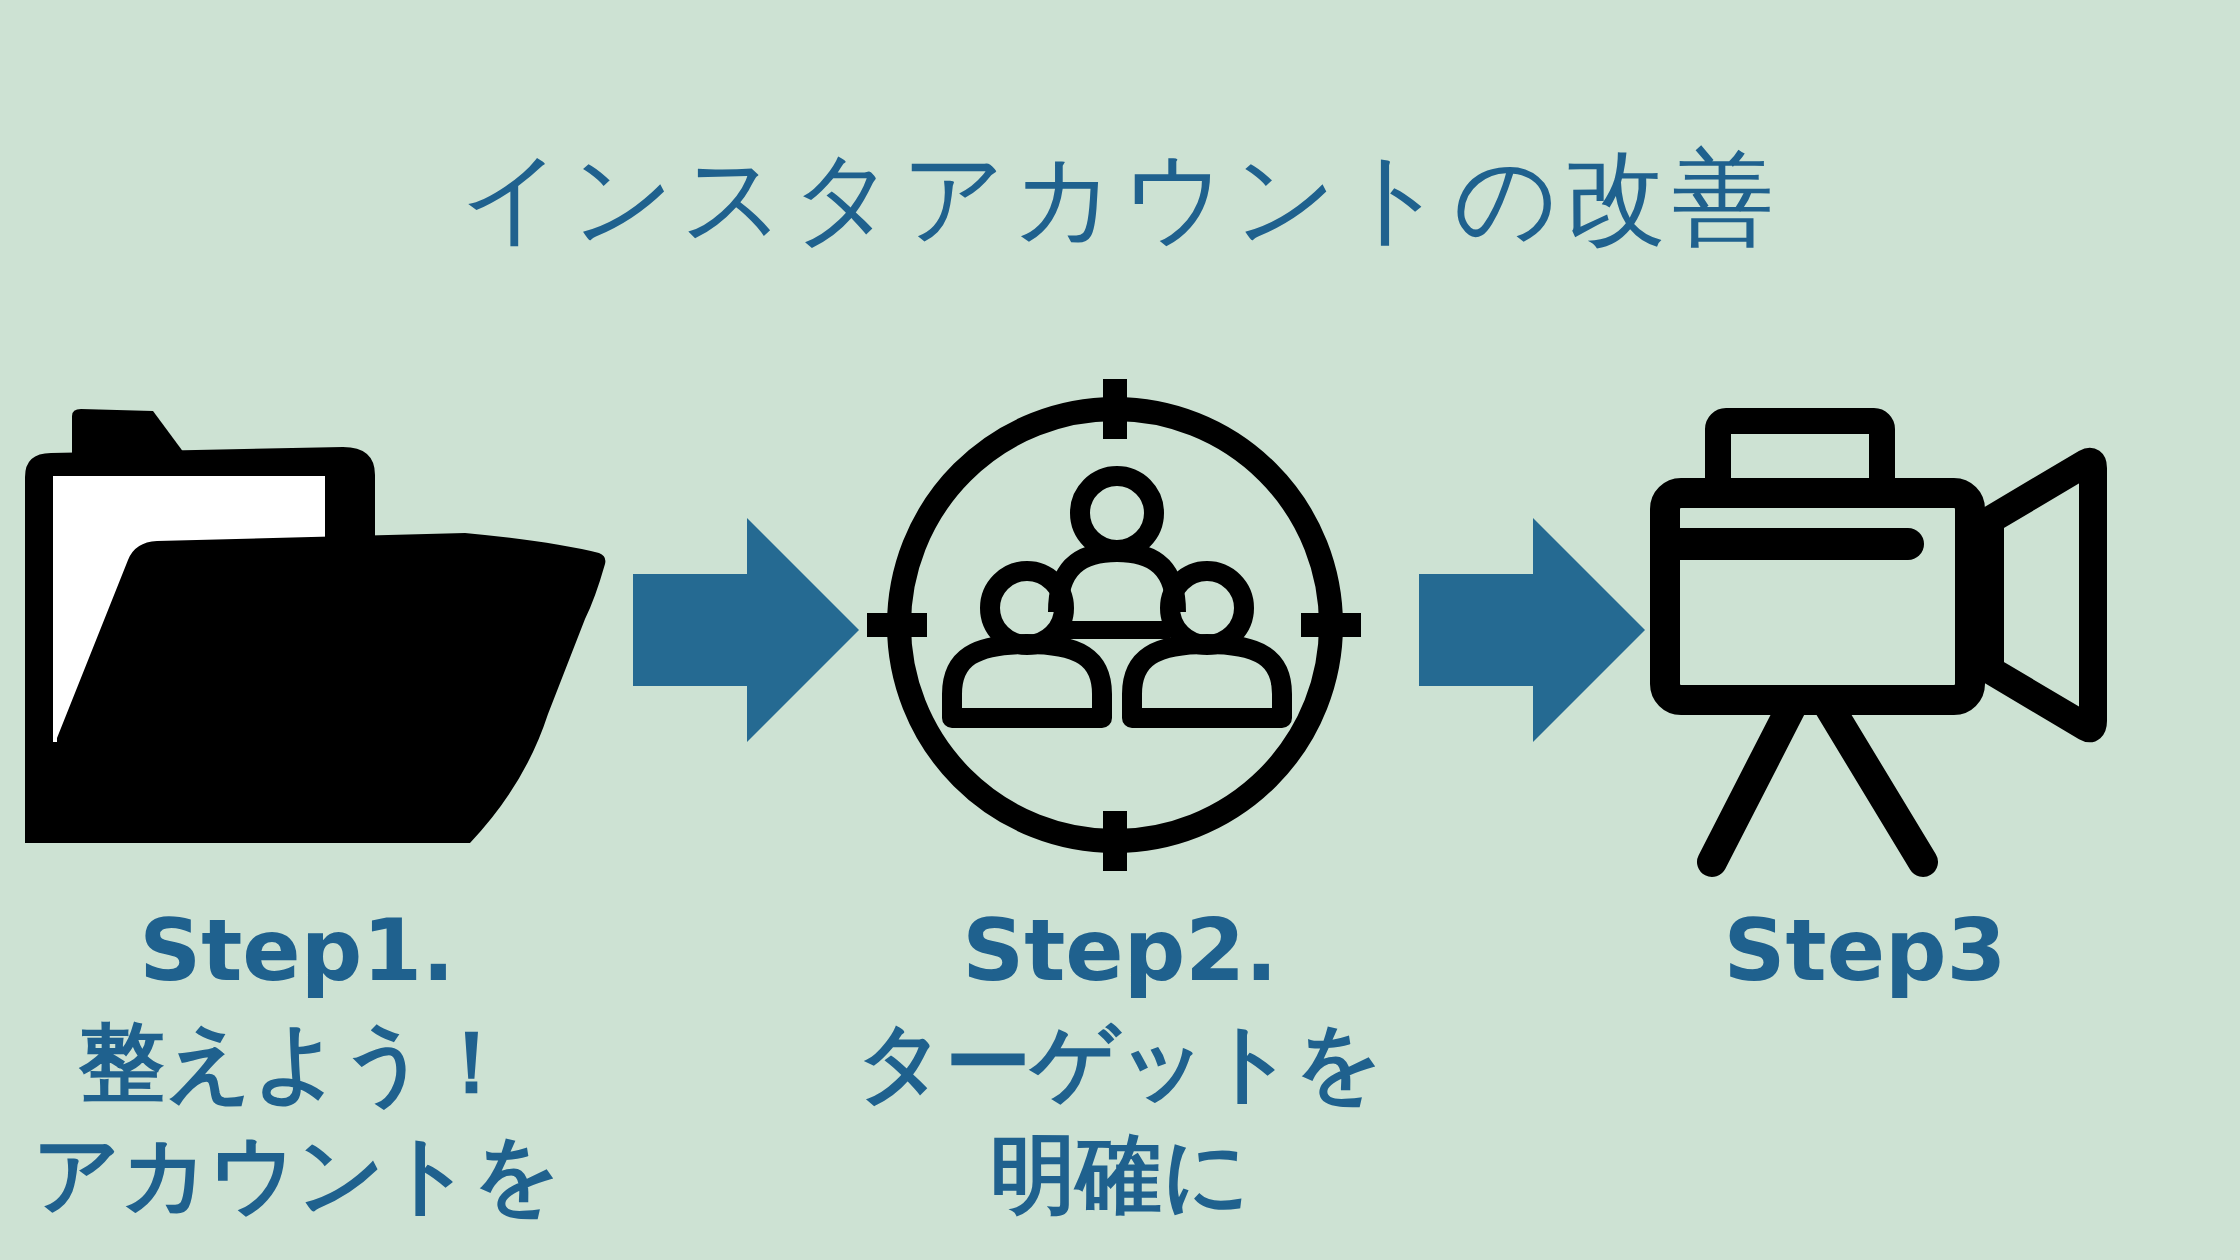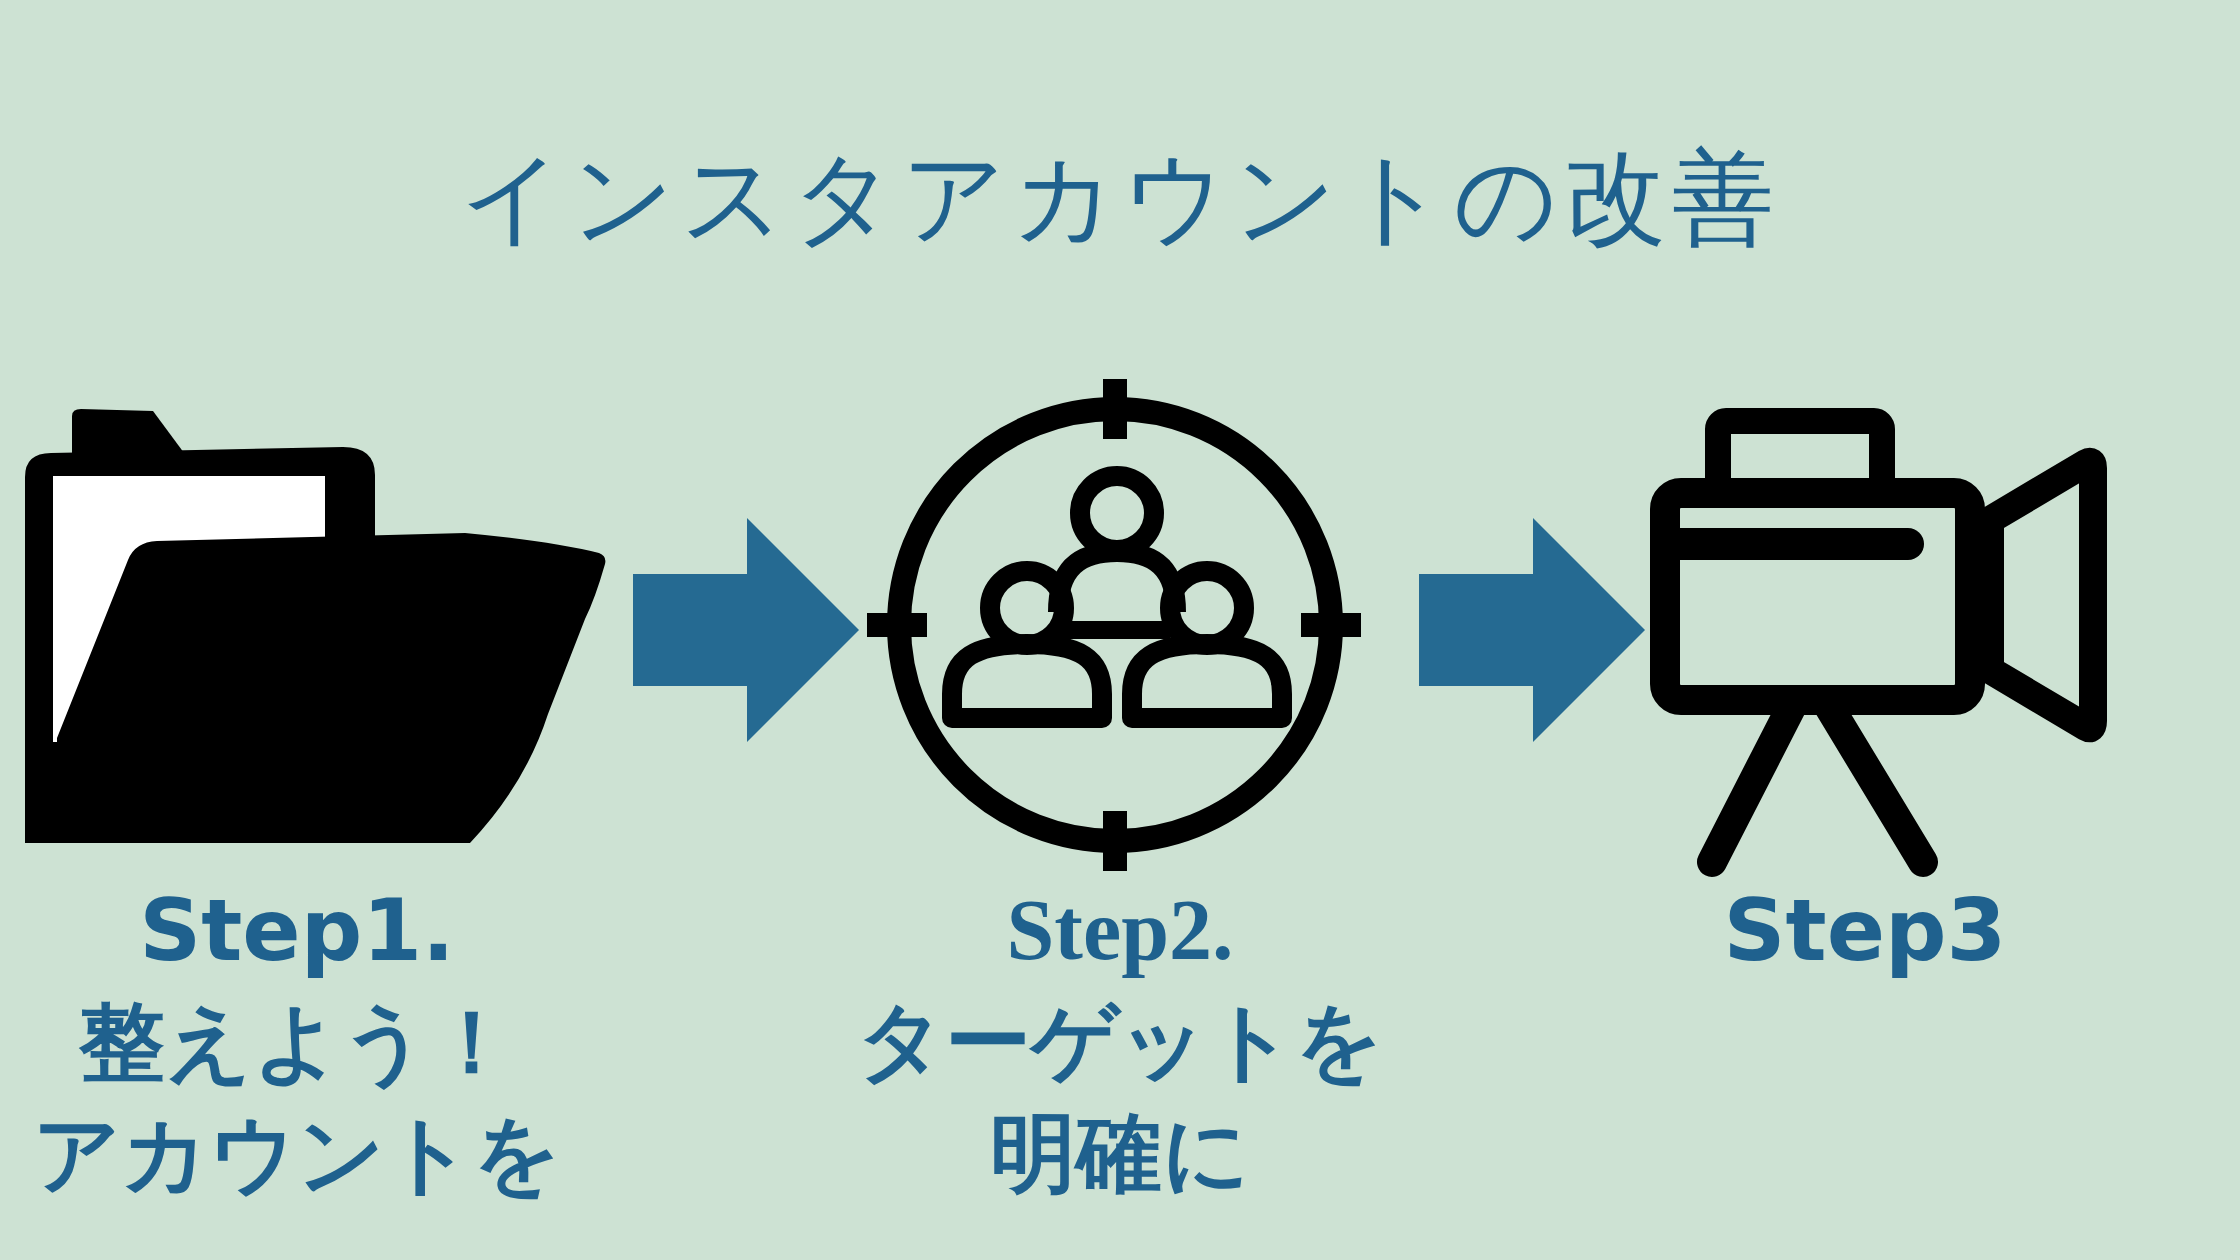--- a/index.html
+++ b/index.html
@@ -30,33 +30,33 @@
     font-size:102px;
     line-height:120px;
     font-weight:400;
     letter-spacing:6px;
     color:var(--text,#1f618e);
     white-space:nowrap;
   }
   .icon-abs{position:absolute;display:block;}
   .step-label{
     position:absolute;
-    top:874px;
+    top:894px;
     width:540px;
     margin:0;
     text-align:center;
     font-size:86px;
     line-height:112px;
     font-weight:700;
     color:var(--text,#1f618e);
     white-space:nowrap;
   }
   .step-label span{display:block;}
   .label-1{left:27px;}
-  .label-2{left:850px;font-family:Liberation Serif, serif;}
+  .label-2{left:850px;}
   .label-3{left:1595px;}
 </style>
 </head>
 <body>
 
 <div class="canvas">
 
   <h1 class="title">インスタアカウントの改善</h1>
 
   <svg class="icon-abs" style="left:25px;top:403px;" width="585" height="445" viewBox="0 0 585 445" aria-hidden="true">

